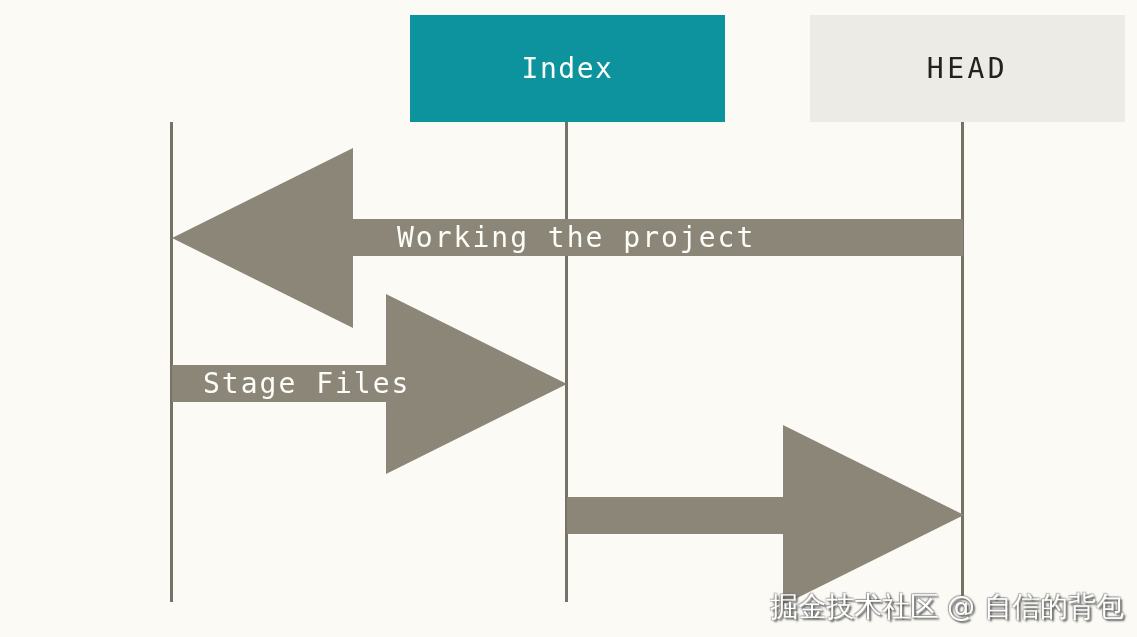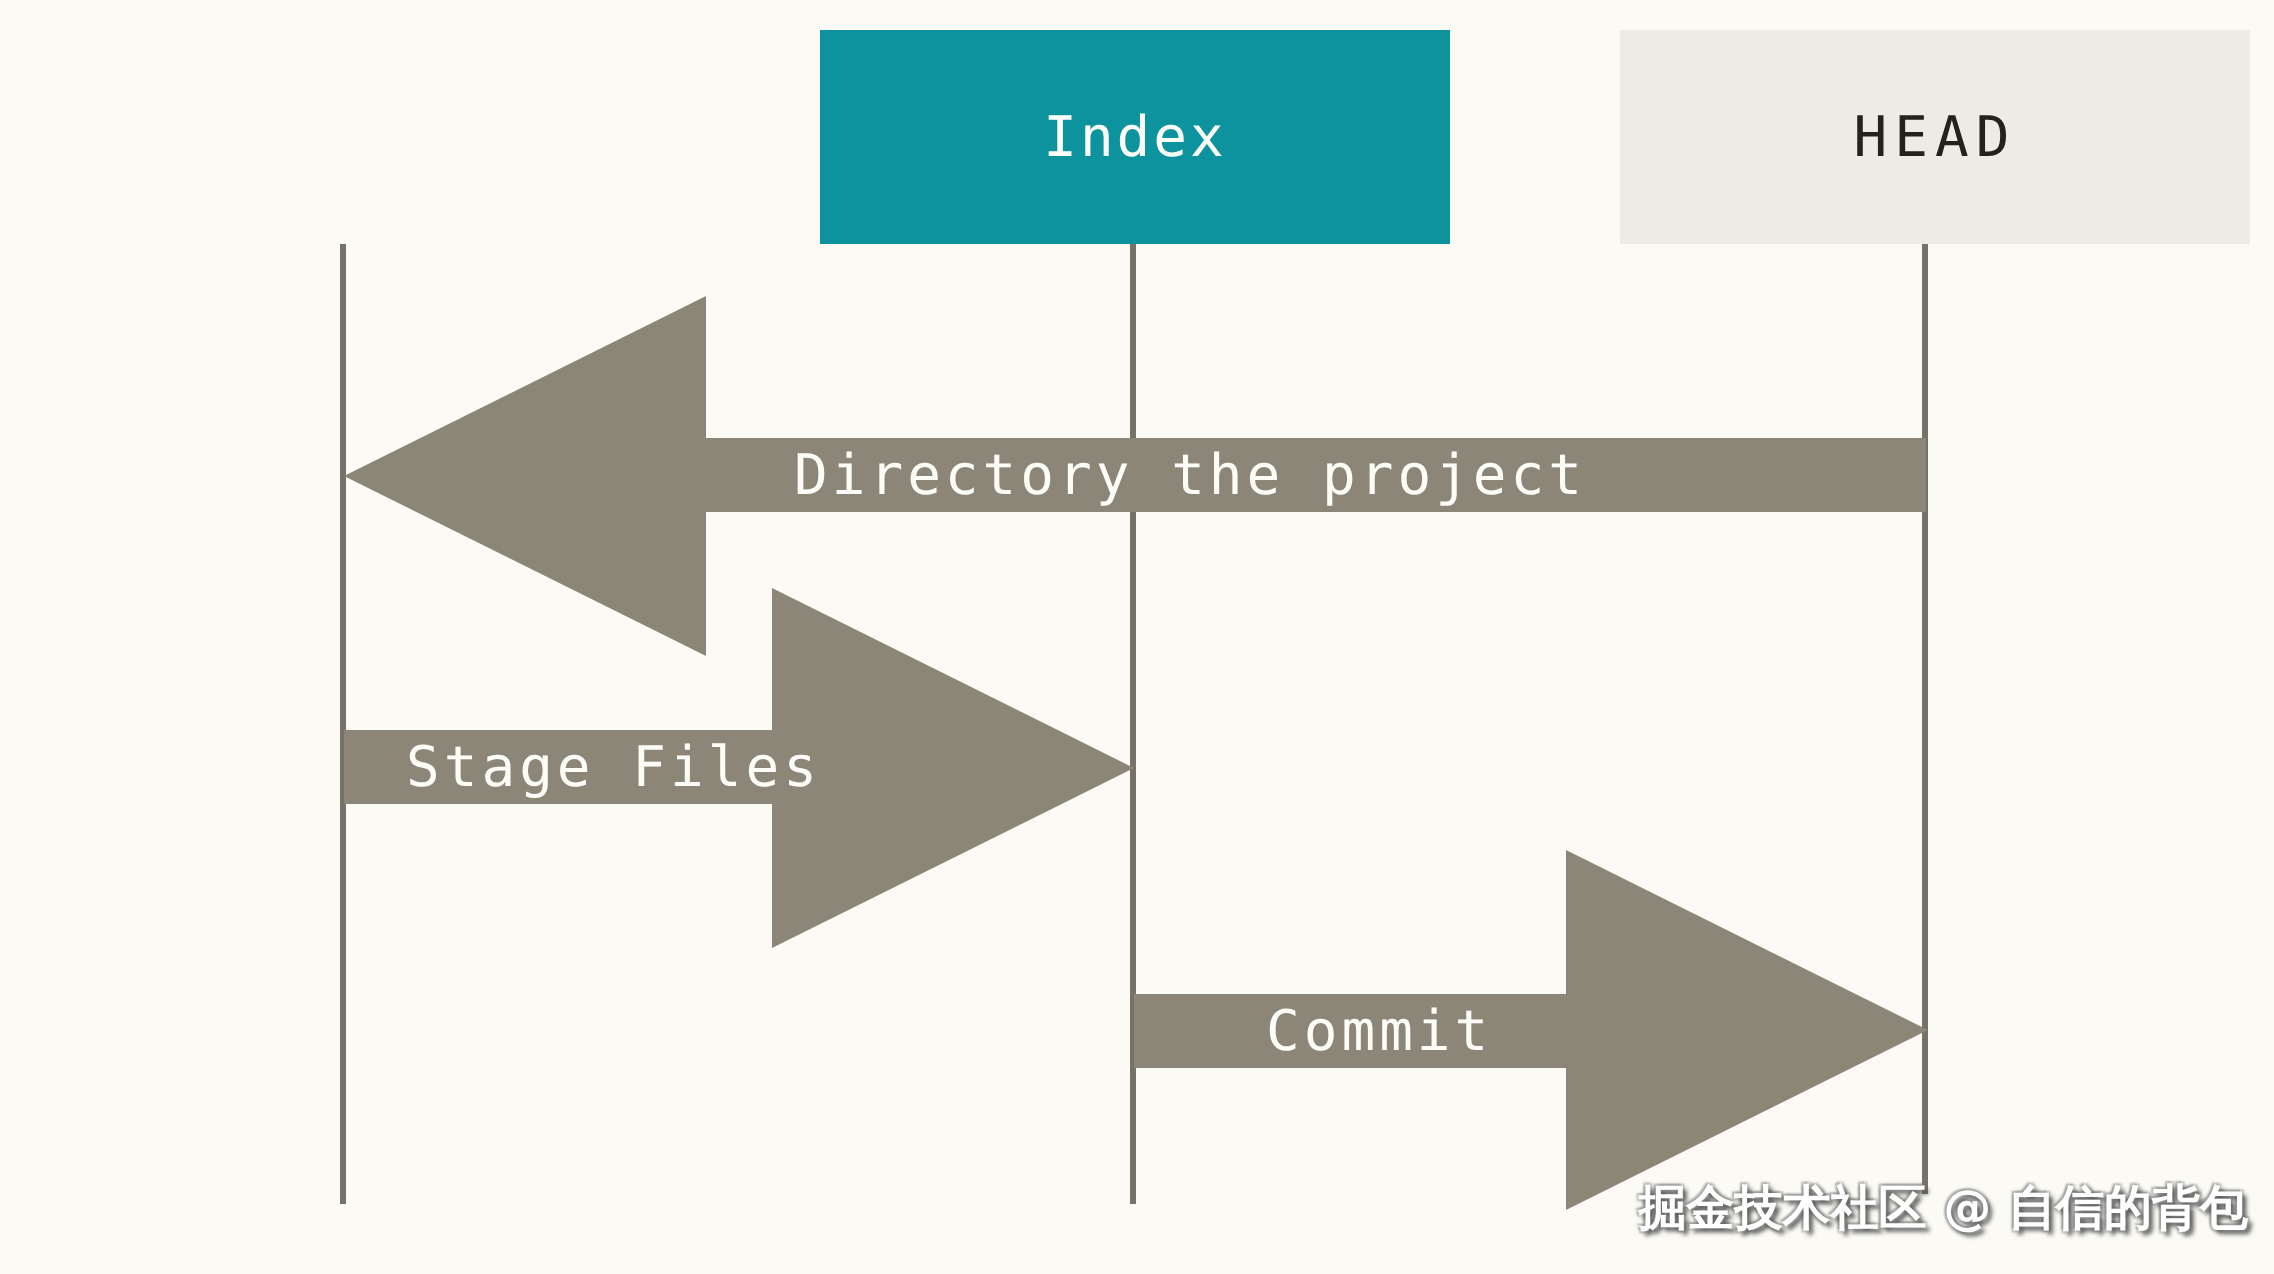--- a/index.html
+++ b/index.html
@@ -79,47 +79,45 @@
   .label-checkout { left: 397px; top: 219px; }
   .label-stage    { left: 203px; top: 365px; }
   .label-commit   { left: 633px; top: 497px; }
 
   
   .watermark {
     position: absolute;
     top: 588px;
     right: 13px;
     font-family: "DejaVu Sans", "Liberation Sans", sans-serif;
-    font-size: 24px;
+    font-size: 28px;
     color: #FFFFFF;
     white-space: nowrap;
     text-shadow: 2px 2px 2px rgba(85,85,85,0.95), -1px -1px 1px rgba(120,120,120,0.55), 1px -1px 1px rgba(120,120,120,0.4), -1px 1px 1px rgba(120,120,120,0.4);
-    font-weight: bold;
   }
 </style>
 </head>
 <body>
 
 <div class="canvas">
 
   <div class="lifeline lifeline-wd"></div>
   <div class="lifeline lifeline-index"></div>
   <div class="lifeline lifeline-head"></div>
 
   <div class="shaft shaft-checkout"></div>
   <div class="head-left head-checkout"></div>
-  <div class="arrow-label label-checkout">Directory the project</div>
+  <div class="arrow-label label-checkout">Working the project</div>
 
   <div class="shaft shaft-stage"></div>
   <div class="head-right head-stage"></div>
   <div class="arrow-label label-stage">Stage Files</div>
 
   <div class="shaft shaft-commit"></div>
   <div class="head-right head-commit"></div>
-  <div class="arrow-label label-commit">Commit</div>
 
   <div class="box box-head">
     <span class="box-label">HEAD</span>
   </div>
   <div class="box box-index">
     <span class="box-label">Index</span>
   </div>
 
   <div class="watermark">掘金技术社区 @ 自信的背包</div>
 

